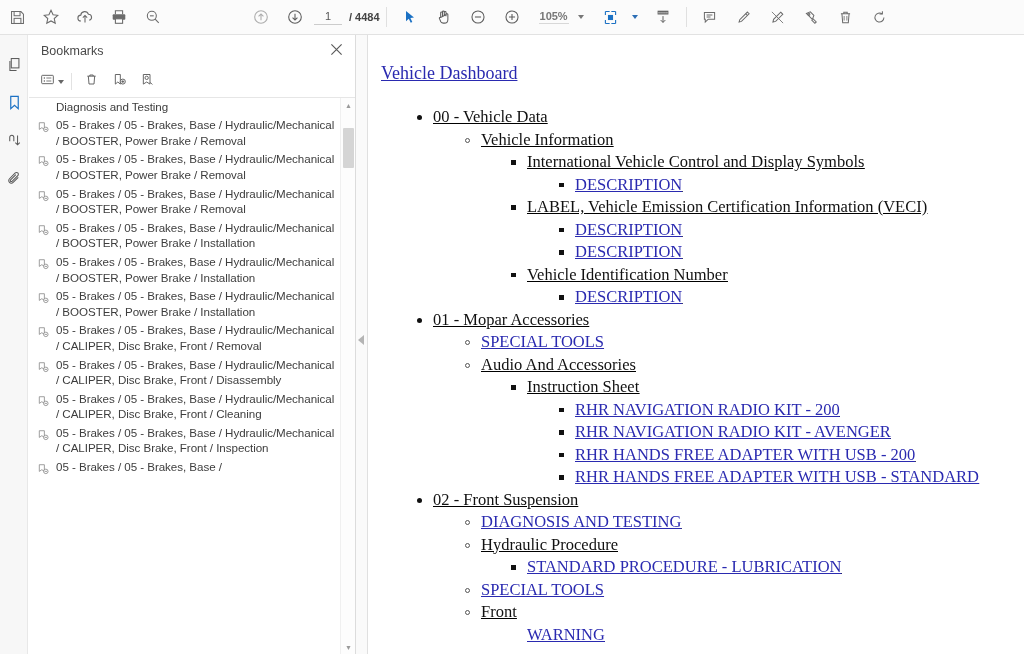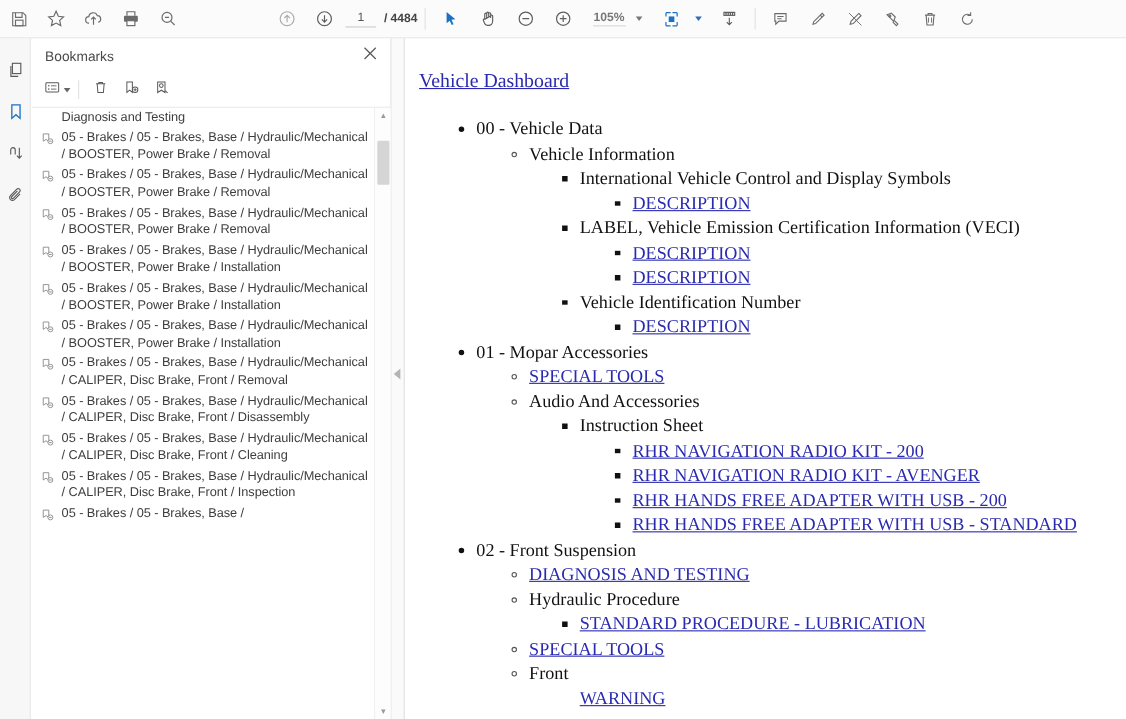--- a/index.html
+++ b/index.html
@@ -177,21 +177,21 @@
   #doc-inner { padding: 28px 10px 0 10px; }
 
   .doc-title {
     font-size: 18px; color: #2a2ab0;
     font-family: "Liberation Serif", serif;
     margin: 0 0 22px 2px;
     display: inline-block;
   }
 
   ul.lvl { list-style: none; margin: 0; padding: 0; }
-  ul.lvl li { position: relative; }
+  ul.lvl li { position: relative; text-decoration: underline; }
 
   .node {
     font-size: 16.5px; line-height: 22.5px;
     color: #111111;
     font-family: "Liberation Serif", serif;
     position: relative;
     padding-left: 18px;
   }
   .node .bullet {
     position: absolute; left: 2px; top: 9px;

